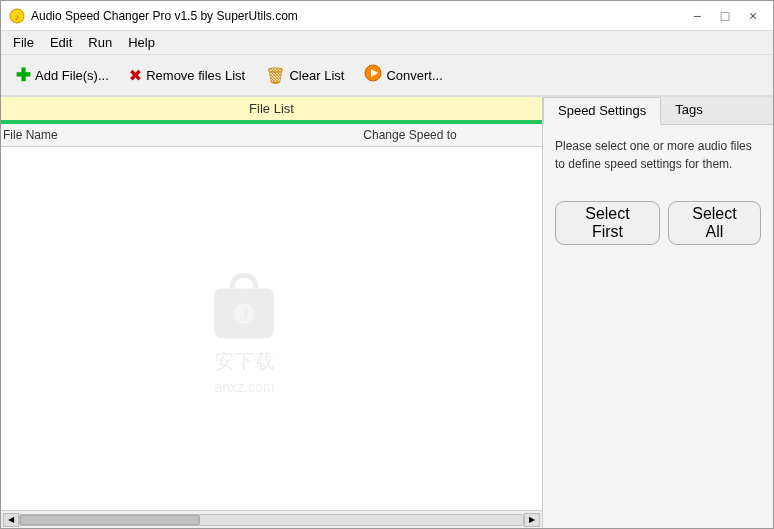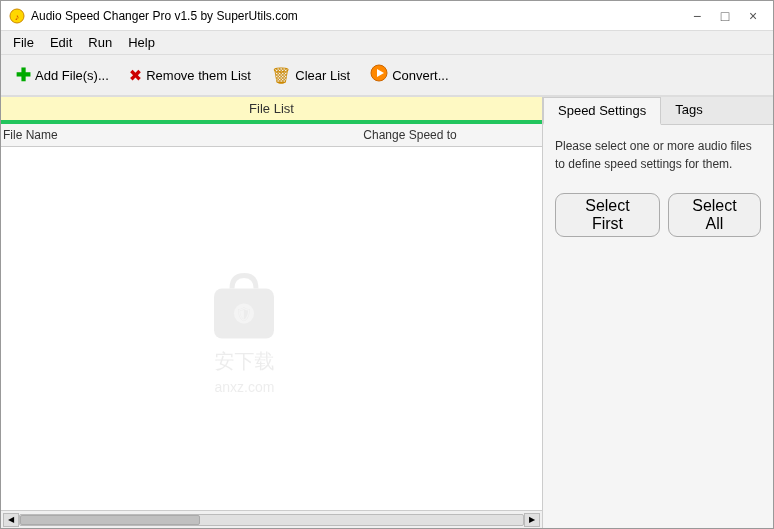--- a/index.html
+++ b/index.html
@@ -233,21 +233,21 @@
       border-top: 1px solid #ccc;
       border-left: 1px solid #ccc;
       border-right: 1px solid #ccc;
     }
 
     .right-panel-body {
       flex: 1;
       padding: 12px;
       display: flex;
       flex-direction: column;
-      gap: 20px;
+      gap: 28px;
     }
     .speed-settings-text {
       font-size: 12px;
       color: #333;
       line-height: 1.5;
     }
     .speed-settings-buttons {
       display: flex;
       gap: 8px;
     }
@@ -297,21 +297,21 @@
     <div class="menu-item">Help</div>
   </div>
 
   <div class="toolbar">
     <button class="toolbar-btn">
       <span style="font-size:18px; color:#00aa00; font-weight:bold; line-height:1;">✚</span>
       <span>Add File(s)...</span>
     </button>
     <button class="toolbar-btn">
       <span style="font-size:16px; color:#cc0000;">✖</span>
-      <span>Remove them List</span>
+      <span>Remove files List</span>
     </button>
     <button class="toolbar-btn">
       <span style="font-size:16px; color:#cc8800;">🗑</span>
       <span>Clear List</span>
     </button>
     <button class="toolbar-btn">
       <span style="font-size:16px;">
         <svg width="18" height="18" viewBox="0 0 18 18">
           <circle cx="9" cy="9" r="8" fill="#ff8800" stroke="#cc6600" stroke-width="1"></circle>
           <polygon points="7,5 14,9 7,13" fill="white"></polygon>

